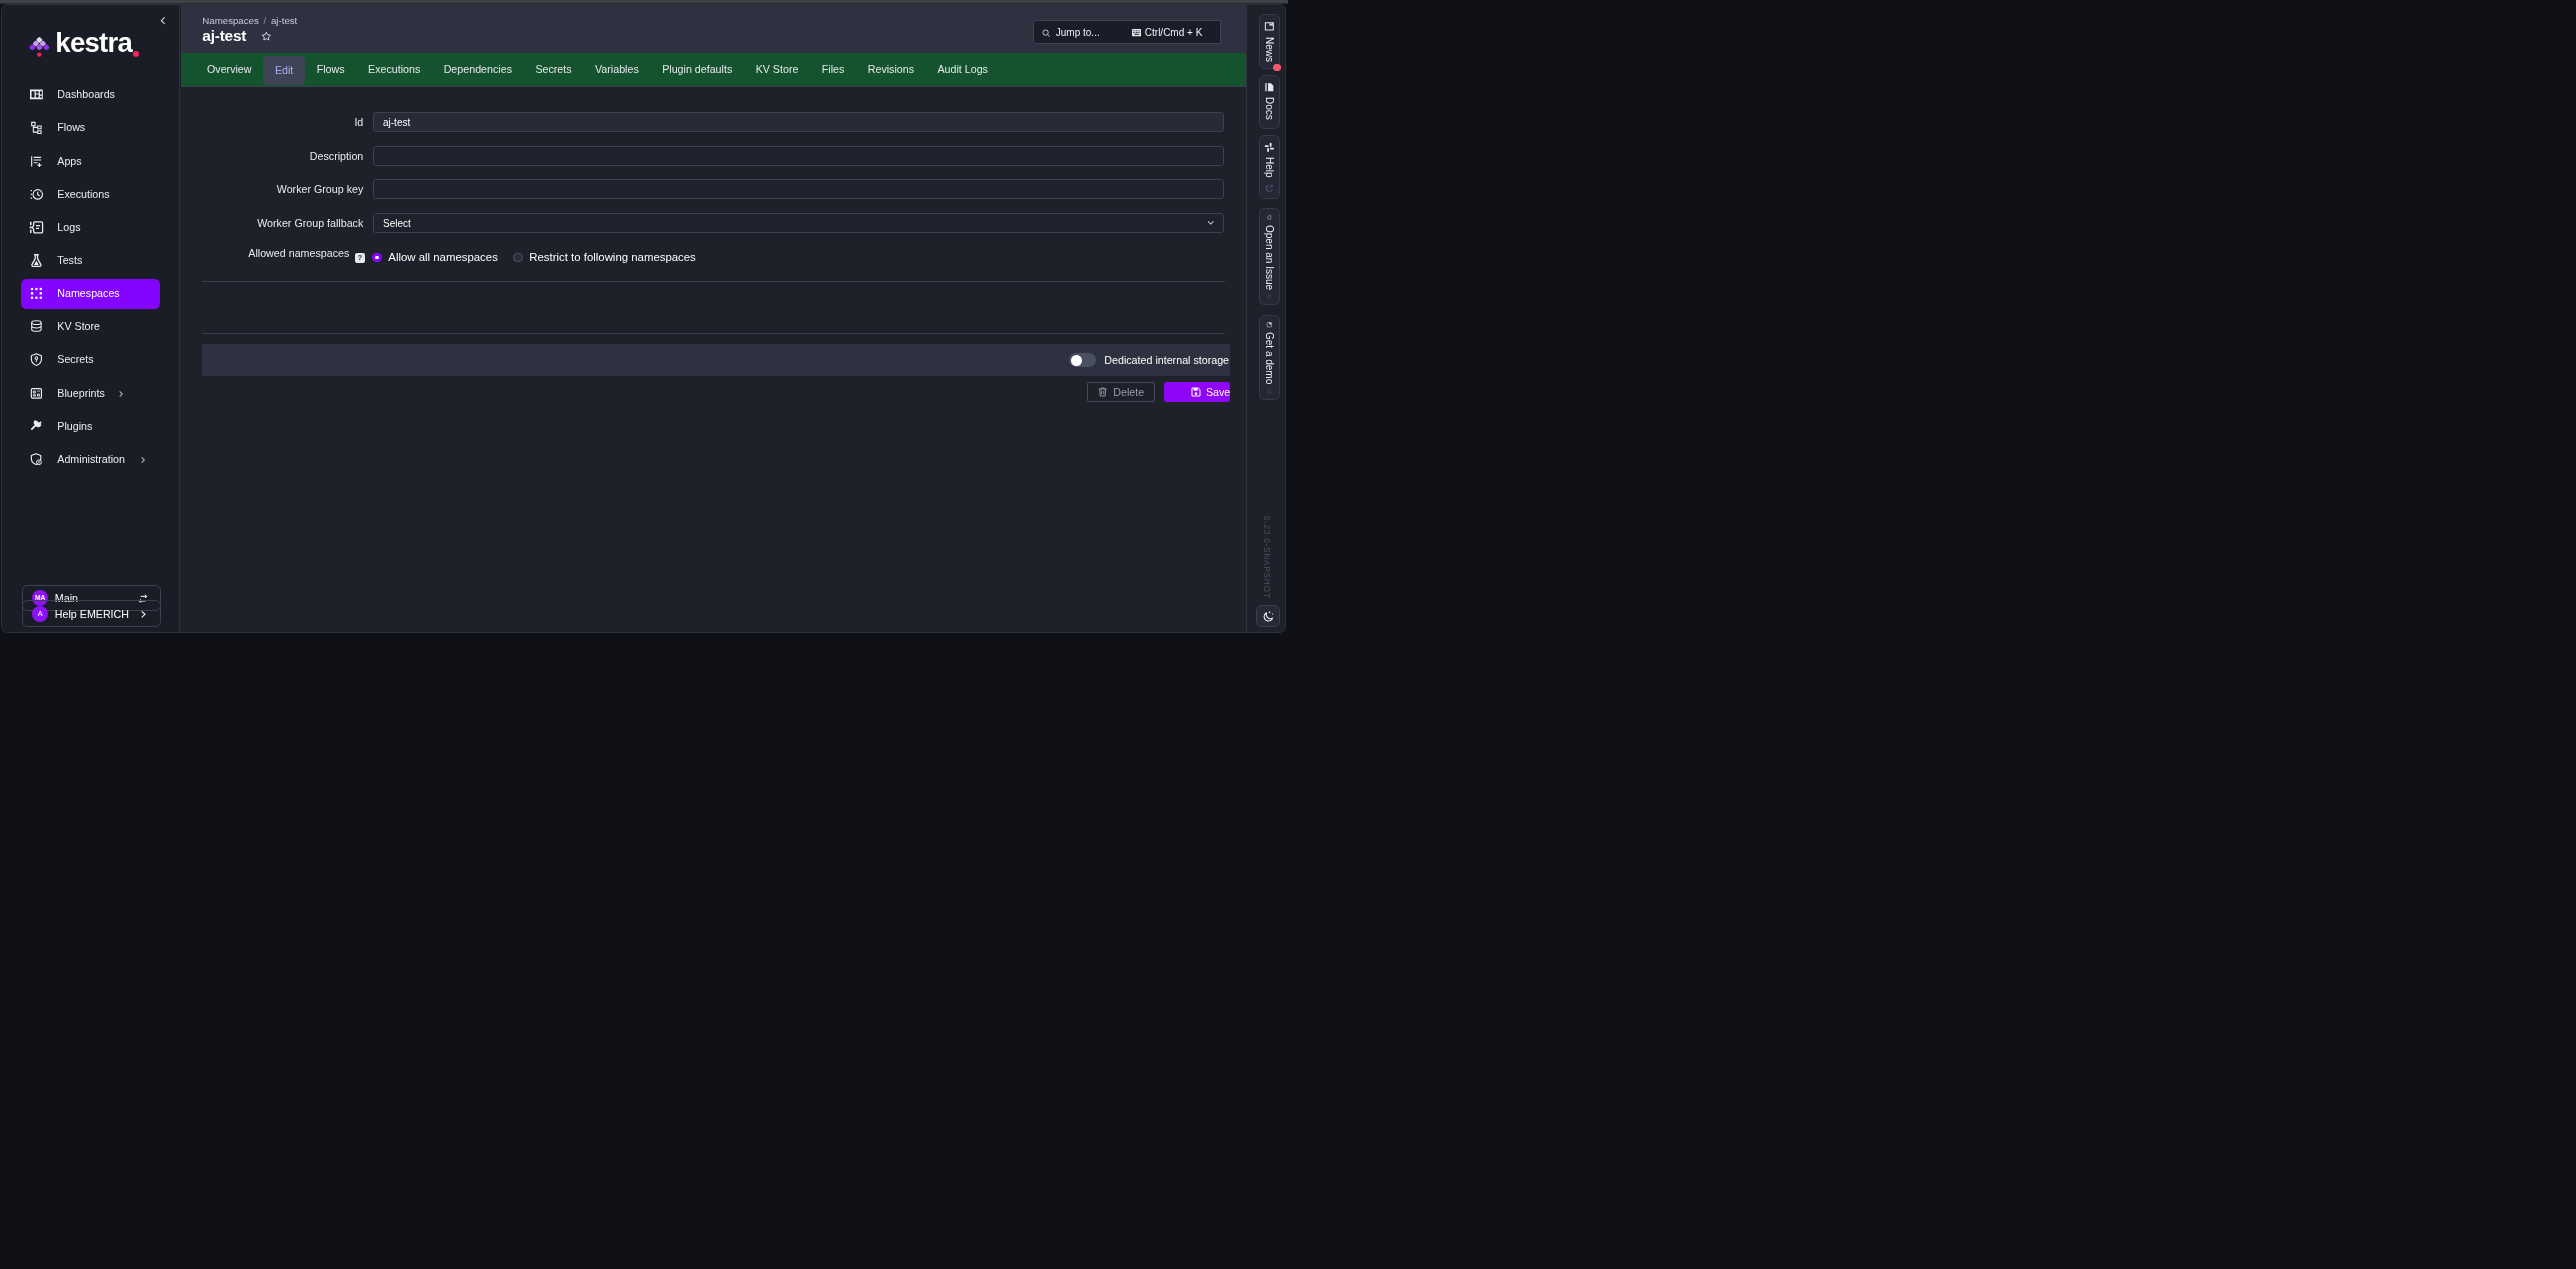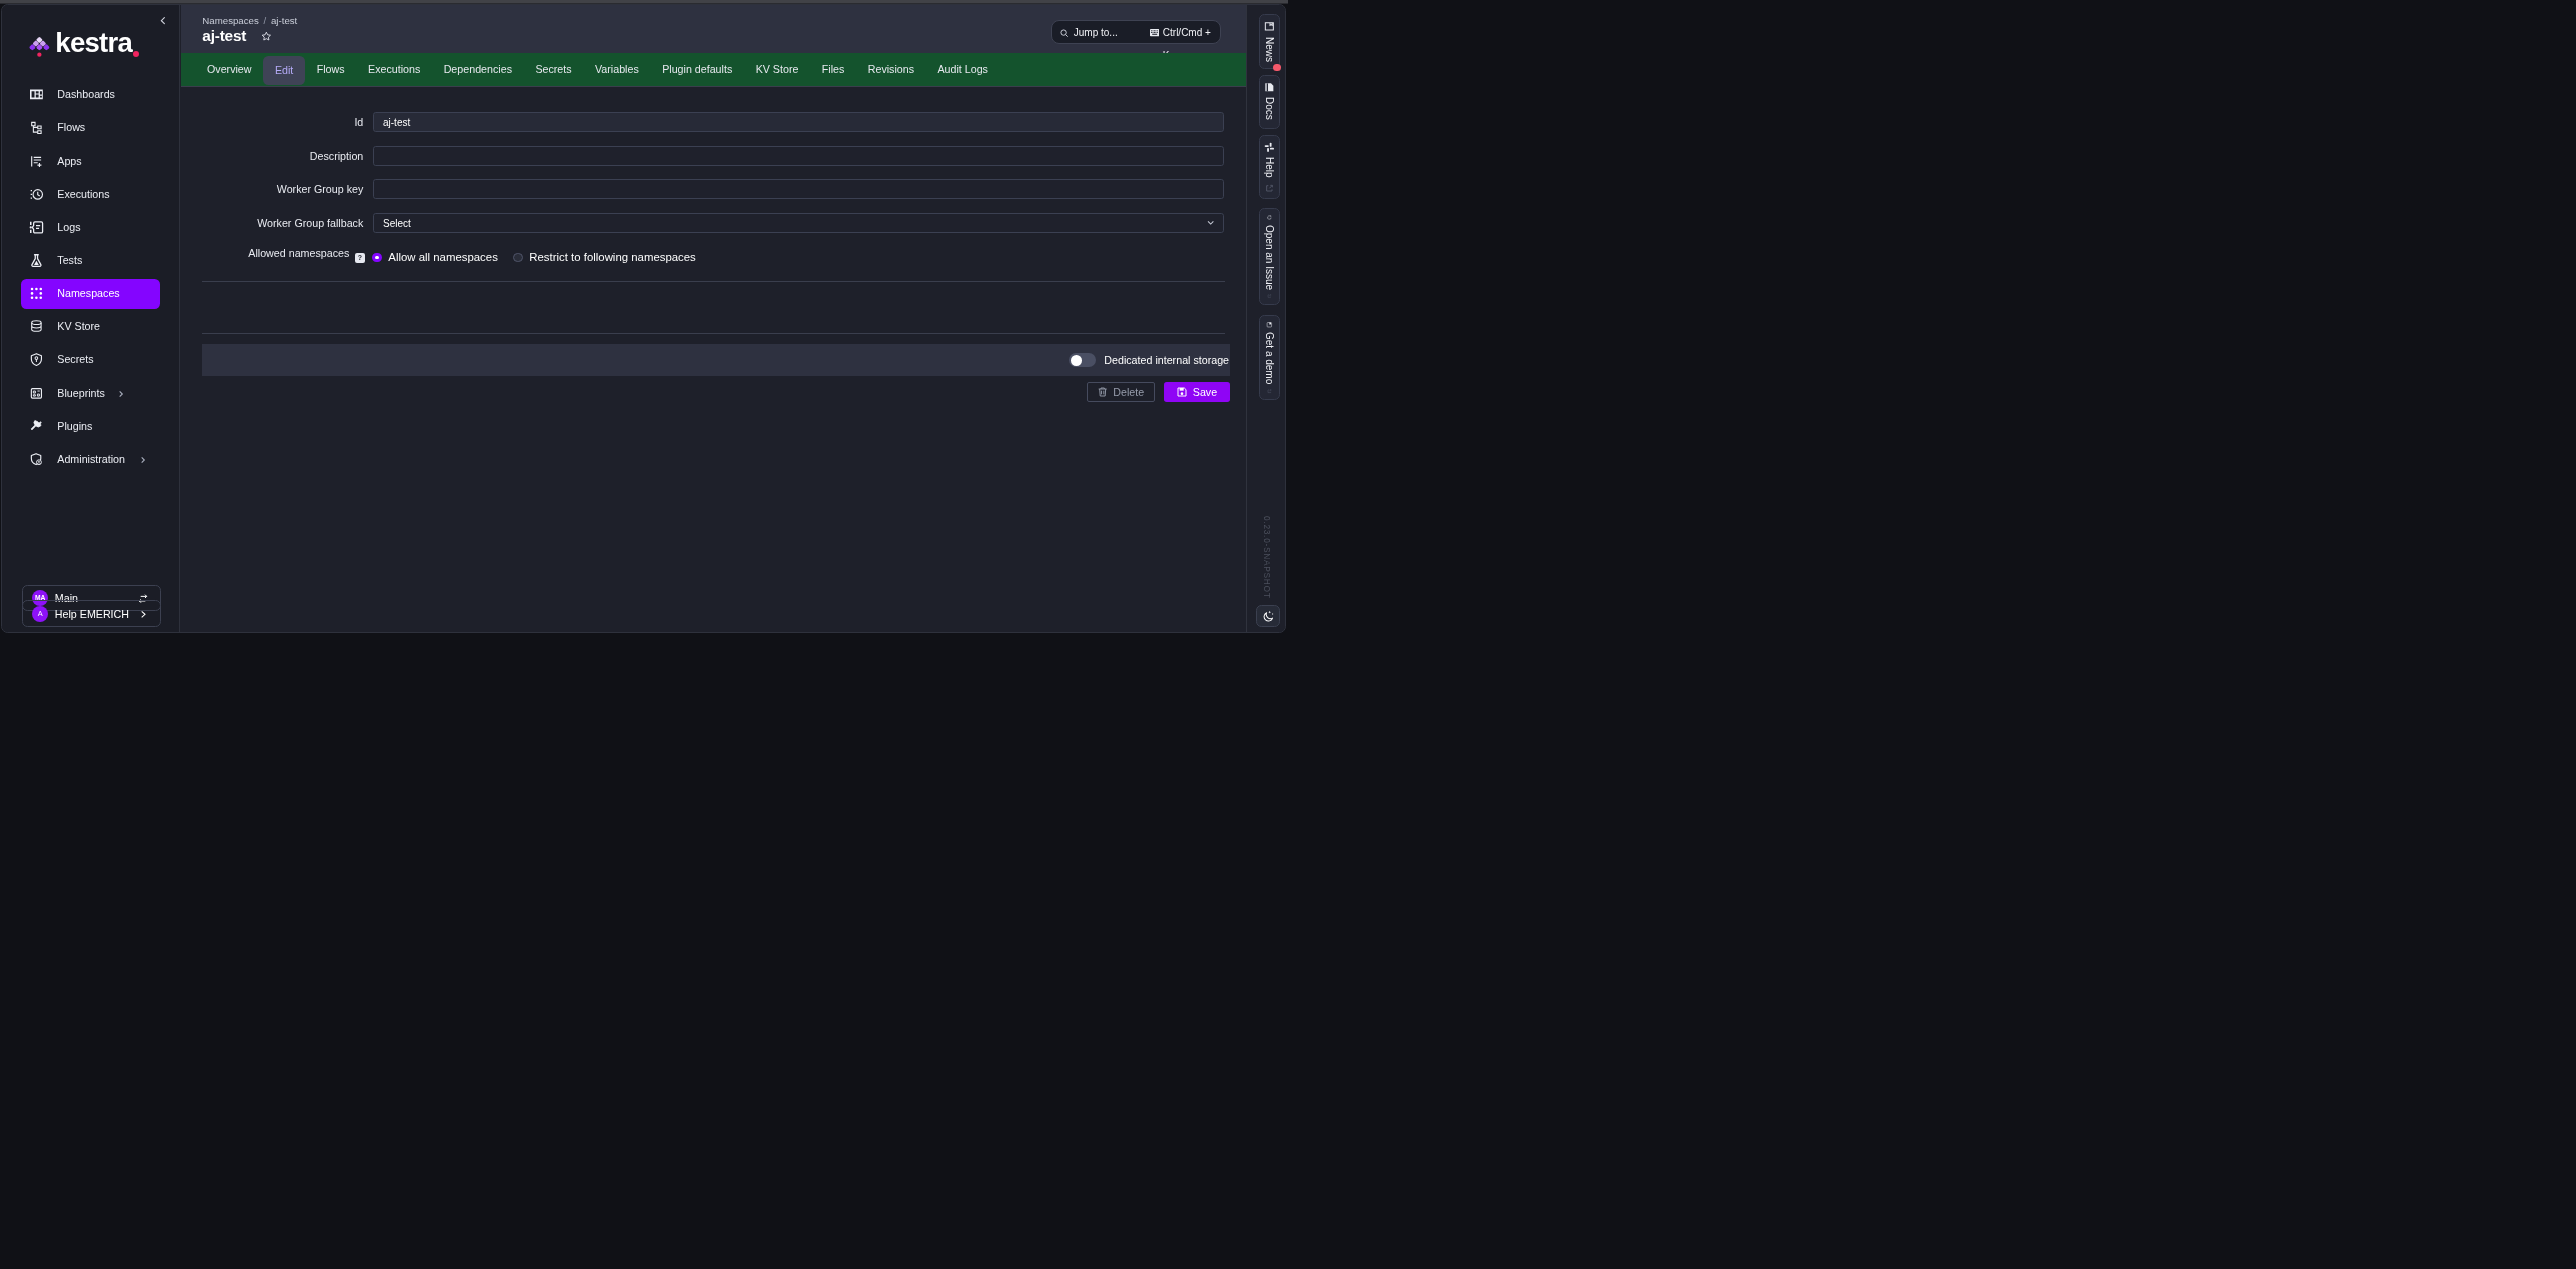--- a/index.html
+++ b/index.html
@@ -20,21 +20,21 @@
 .ubox{position:absolute;left:19.5px;width:139px;border:0.7px solid #3c4050;border-radius:5.4px;background:transparent}
 .ubox .av{position:absolute;left:9.4px;top:50%;margin-top:-8px;width:16px;height:16px;border-radius:50%;background:#8d12f8;color:#fff;text-align:center}
 .ubox .nm{position:absolute;left:32px;top:0;height:100%;font-size:10.7px;color:#fff;display:flex;align-items:center}
 
 #content{position:absolute;left:179px;top:0;width:1065px;height:627px}
 #header{position:absolute;left:0;top:0;width:1065px;height:54px;background:#2e3140;border-bottom:0.7px solid #3a3e4c}
 #crumb{position:absolute;left:21px;top:10px;font-size:9.7px;color:#c9cdd8}
 #crumb .sep{color:#9298a8;padding:0 4.7px}
 #title{position:absolute;left:21px;top:22px;font-size:15.4px;font-weight:bold;color:#fff;letter-spacing:-0.2px}
 #star{position:absolute;left:80px;top:26px}
-#jump{position:absolute;right:25.5px;top:15.4px;width:170px;height:24px;background:#1a1d27;border:0.7px solid #3e4252;border-radius:8px}
+#jump{position:absolute;right:25.5px;top:15.4px;width:188px;height:24px;background:#1a1d27;border:0.7px solid #3e4252;border-radius:2px}
 #jump .jt{position:absolute;left:22px;top:0;height:23px;line-height:23px;font-size:10px;color:#f2f3f7}
 #jump .kb{position:absolute;left:98px;top:8px}
 #jump .ck{position:absolute;left:111px;top:0;height:23px;line-height:23px;font-size:10px;color:#f2f3f7}
 #tabs{position:absolute;left:0;top:48px;width:1065px;height:34px;background:#14532d;border-bottom:0.7px solid #3a3e4c;display:flex;align-items:center;padding-left:14px}
 .tab{height:29px;line-height:29px;padding:0 11.7px;font-size:10.7px;color:#e7e9ef;border-radius:5.4px;white-space:nowrap}
 .tab.act{background:#3f4356;color:#b5abf7;position:relative;top:1px}
 
 #bd{position:absolute;left:0;top:90px;width:1065px;height:537px;background:#1e202a}
 .flabel{position:absolute;left:0;width:182px;text-align:right;font-size:10.7px;color:#e9ebf1;line-height:20px}
 .inp{position:absolute;left:192px;width:851px;height:20px;border:0.7px solid #3b4052;border-radius:2.7px;background:#1f212c}
@@ -45,21 +45,21 @@
 .radio.on{background:#8405ff}
 .radio.on:after{content:"";position:absolute;left:3px;top:3px;width:3.4px;height:3.4px;border-radius:50%;background:#fff}
 .radio.off{background:#2a2d39;border:1px solid #50556a}
 .rlabel{position:absolute;font-size:11.4px;color:#fff;line-height:13.4px}
 .divider{position:absolute;left:21px;width:1023px;height:0.7px;background:#3a3e4d}
 .panel{position:absolute;left:21px;width:1028px;background:#2e3140}
 .toggle{position:absolute;width:27px;height:14px;border-radius:7px;background:#4a4f63}
 .toggle:after{content:"";position:absolute;left:1.7px;top:1.7px;width:10.7px;height:10.7px;border-radius:50%;background:#fff}
 .tlabel{position:absolute;font-size:10.7px;color:#fff;white-space:nowrap}
 #btn-del{position:absolute;left:906px;top:287px;width:68px;height:20px;border:0.7px solid #464b5e;border-radius:2px;color:#969cab;font-size:10.7px;display:flex;align-items:center;justify-content:center;gap:5.4px}
-#btn-save{position:absolute;left:983px;top:287px;width:66px;height:20px;background:#8f05f5;border-radius:2.7px;color:#fff;font-size:10.7px;display:flex;align-items:center;justify-content:center;gap:5.4px}
+#btn-save{position:absolute;left:983px;top:287px;width:66px;height:20px;background:#8f05f5;border-radius:2.7px;color:#fff;font-size:10.7px;display:flex;align-items:center;justify-content:flex-end;gap:5.4px}
 
 #rail{position:absolute;left:1244px;top:0;width:42px;height:627px;border-left:0.7px solid #30333e;background:#1e202a}
 .rtab{position:absolute;left:11.4px;width:21.5px;background:#242734;border:0.7px solid #363b4c;border-radius:5.4px;display:flex;flex-direction:column;align-items:center;padding-top:6px;gap:4.7px}
 .rtab .vt{writing-mode:vertical-rl;font-size:10px;color:#f0f1f6;white-space:nowrap}
 .rtab .ext{margin-top:auto;margin-bottom:5.4px}
 #vertext{position:absolute;left:1260px;top:511px;writing-mode:vertical-rl;font-size:8.4px;color:#4b4f5c;letter-spacing:0.7px}
 #theme{position:absolute;left:1254px;top:600px;width:23.5px;height:22px;background:#272b37;border:0.7px solid #3b4050;border-radius:5.4px;display:flex;align-items:center;justify-content:center}
 #reddot{position:absolute;left:1271px;top:59px;width:7.4px;height:7.4px;border-radius:50%;background:#f4596b}
 </style>
 </head>

